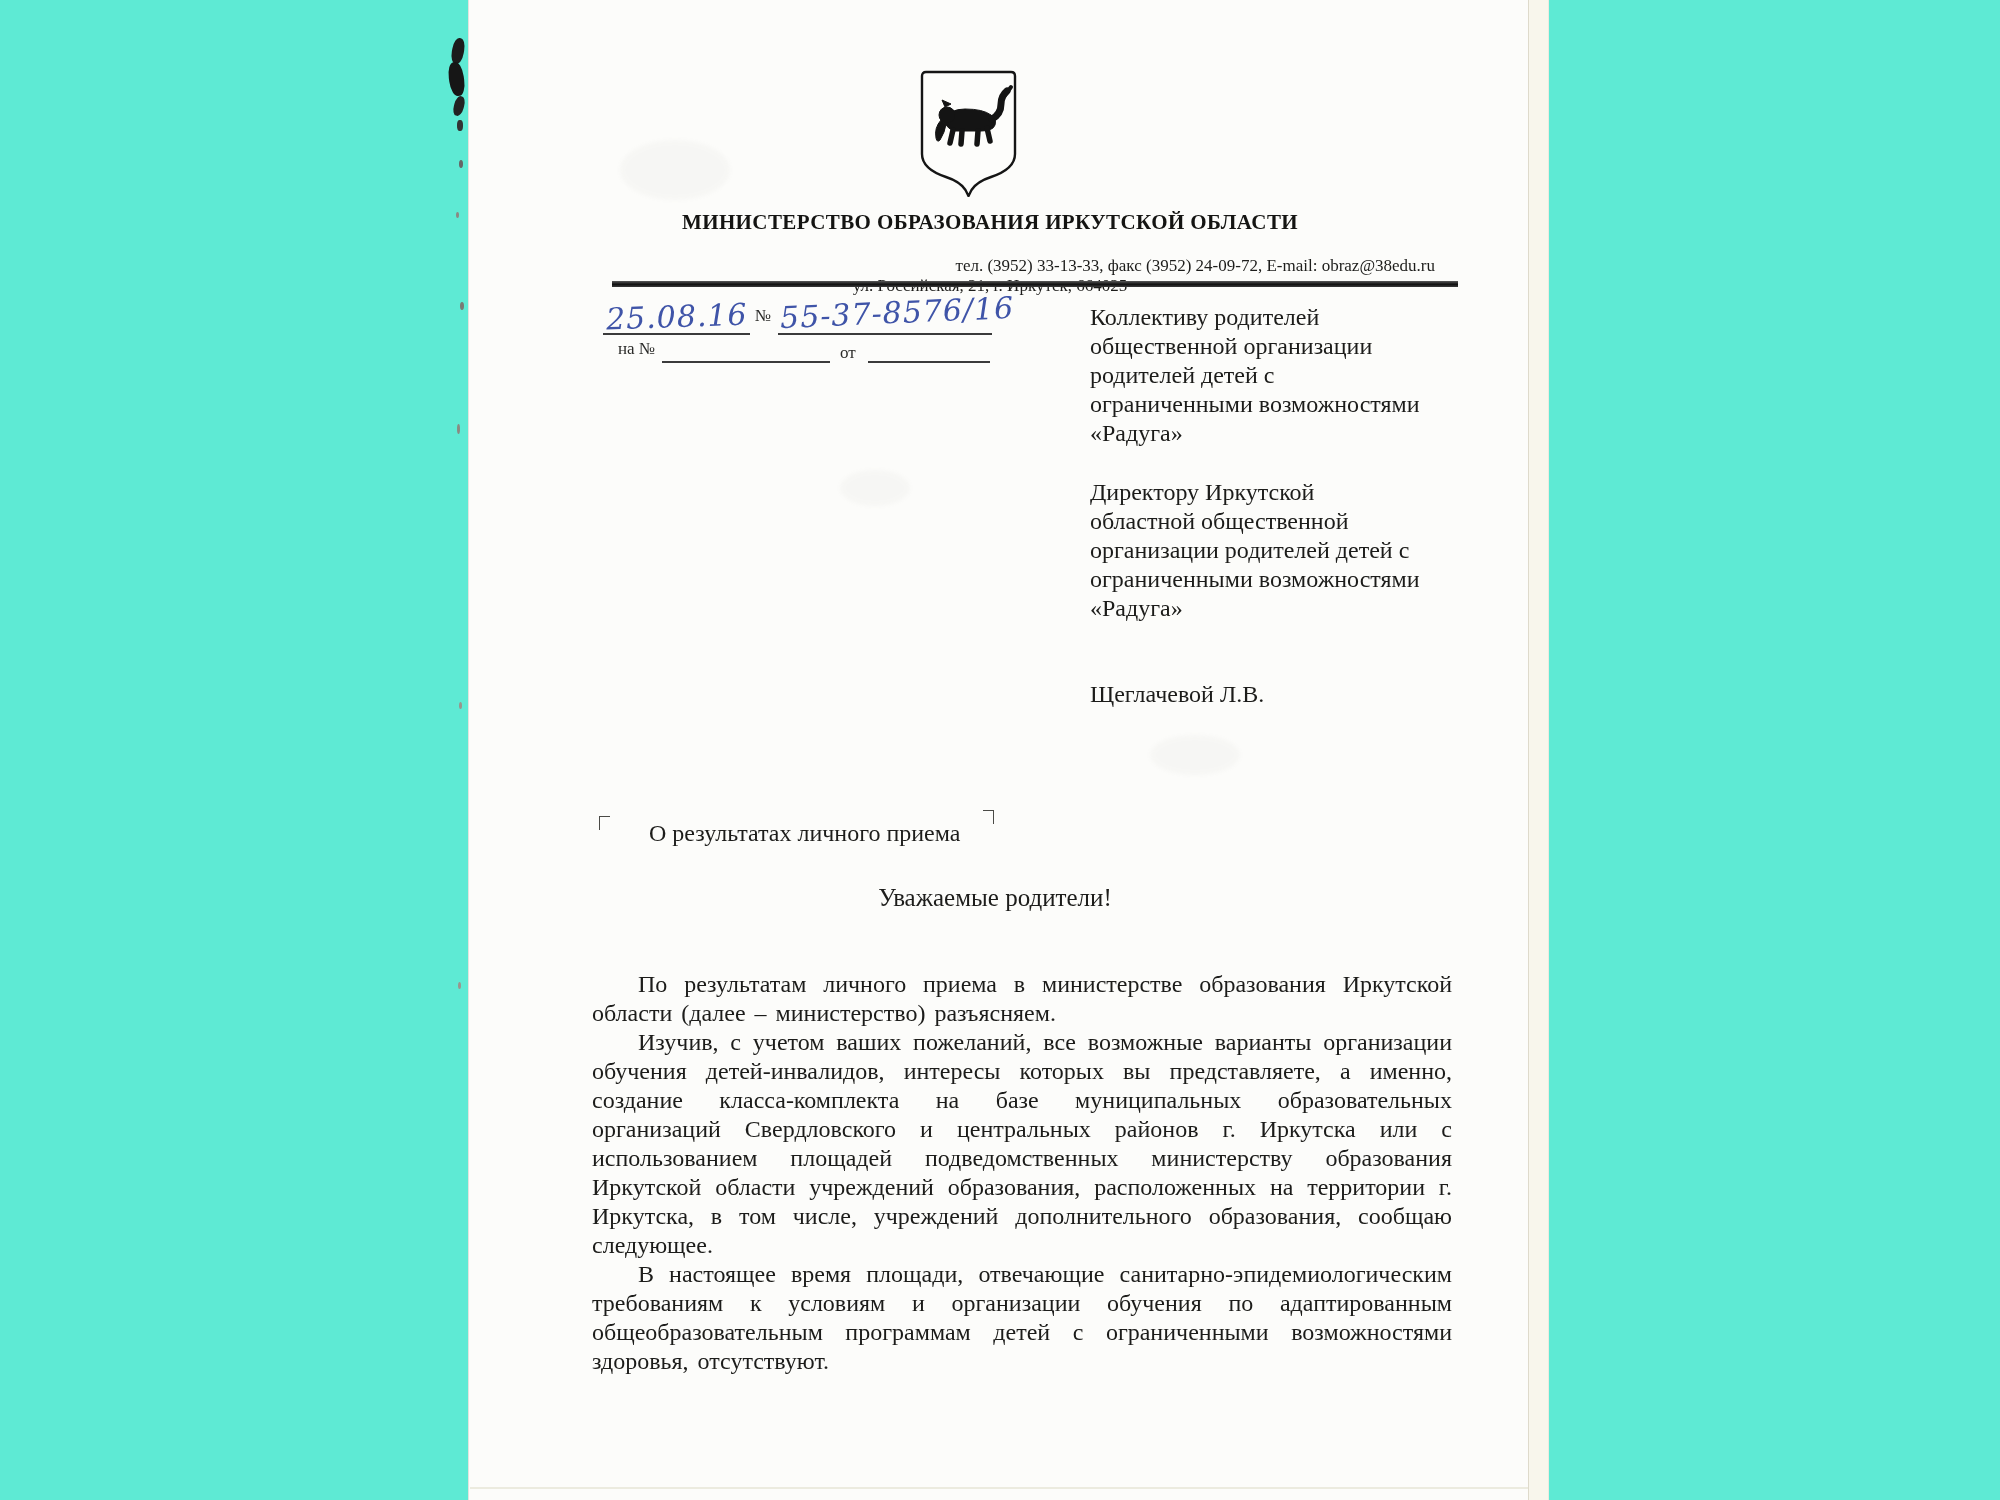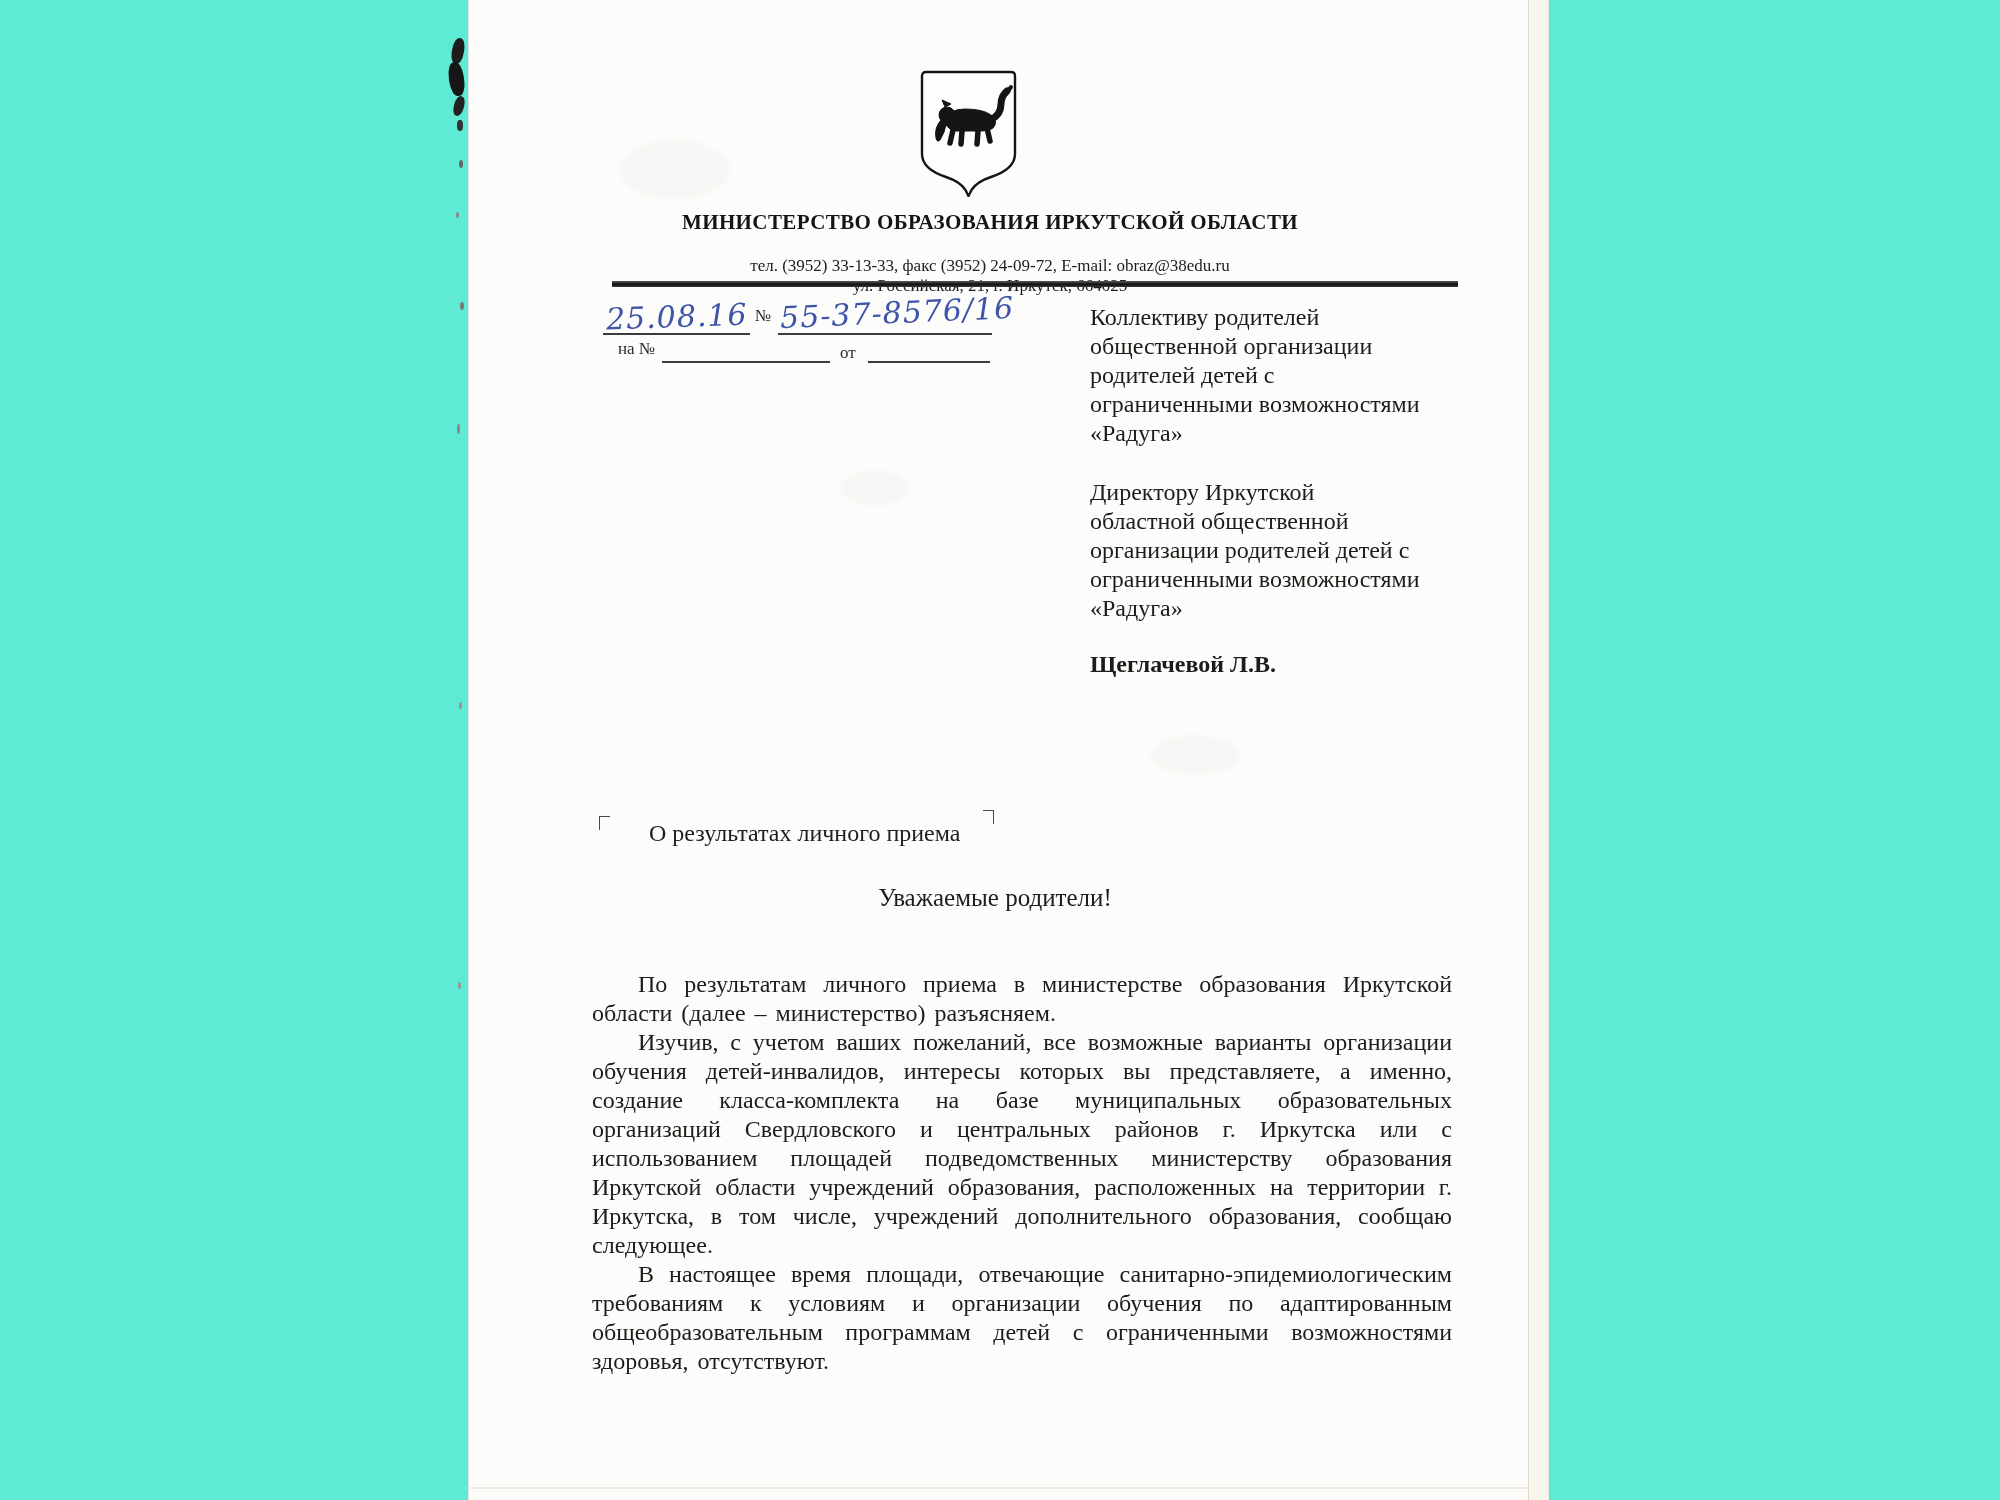--- a/index.html
+++ b/index.html
@@ -15,21 +15,21 @@
   
   .blob{position:absolute;background:#1c1c1c;border-radius:45%;}
   .dot{position:absolute;border-radius:50%;}
   .noise{position:absolute;background:#9a9a92;opacity:.05;border-radius:50%;filter:blur(2px);}
 
   
   #emblem{position:absolute;left:920px;top:70px;width:97px;height:127px;}
   #ministry-name{position:absolute;left:545px;top:210px;width:890px;text-align:center;
                  font-size:21px;font-weight:bold;letter-spacing:.4px;color:#141412;}
   #address-line{position:absolute;left:545px;top:238px;width:890px;text-align:center;font-size:17px;margin-top:38px;}
-  #contact-line{position:absolute;left:545px;top:256px;width:890px;text-align:center;font-size:17px;}
+  #contact-line{position:absolute;left:545px;top:256px;width:890px;text-align:right;font-size:17px;}
   #header-rule{position:absolute;left:612px;top:281px;width:846px;height:6px;
                background:linear-gradient(180deg,#5a5a5a 0%,#101010 55%,#3a3a3a 100%);}
 
   
   .hand{font-family:"DejaVu Serif",serif;font-style:italic;color:#3f54a8;font-size:30px;letter-spacing:1px;white-space:nowrap;}
   #ref-date{left:606px;top:299px;transform:rotate(-2deg);}
   #ref-number{left:780px;top:295px;transform:rotate(-2.5deg);}
   .ref-label{position:absolute;font-size:17px;color:#2a2a28;}
   #number-sign{left:755px;top:306px;}
   #replyto-label{left:618px;top:339px;}
@@ -37,21 +37,21 @@
   .uline{position:absolute;background:#3b3b3b;height:2px;}
   #u-date{left:603px;top:333px;width:147px;}
   #u-number{left:778px;top:333px;width:214px;}
   #u-replyto{left:662px;top:361px;width:168px;height:1.5px;}
   #u-from{left:868px;top:361px;width:122px;height:1.5px;}
 
   
   .addr-block{position:absolute;left:1090px;width:390px;font-size:24px;line-height:29px;white-space:pre-line;color:#1c1c1a;}
   #recipient-collective{top:303px;}
   #recipient-director{top:478px;}
-  #recipient-person{top:650px;font-weight:bold;}
+  #recipient-person{top:680px;}
 
   
   #subject-line{position:absolute;left:613px;top:820px;font-size:24px;margin-left:36px;}
   .corner{position:absolute;width:10px;height:13px;}
   #corner-left{left:599px;top:816px;border-top:1.5px solid #4a4a46;border-left:1.5px solid #4a4a46;}
   #corner-right{left:983px;top:810px;border-top:1.5px solid #4a4a46;border-right:1.5px solid #4a4a46;}
 
   
   .salutation{position:absolute;left:565px;width:860px;text-align:center;font-size:25px;font-family:Liberation Serif, serif;}
   #salutation-1{top:884px;}

